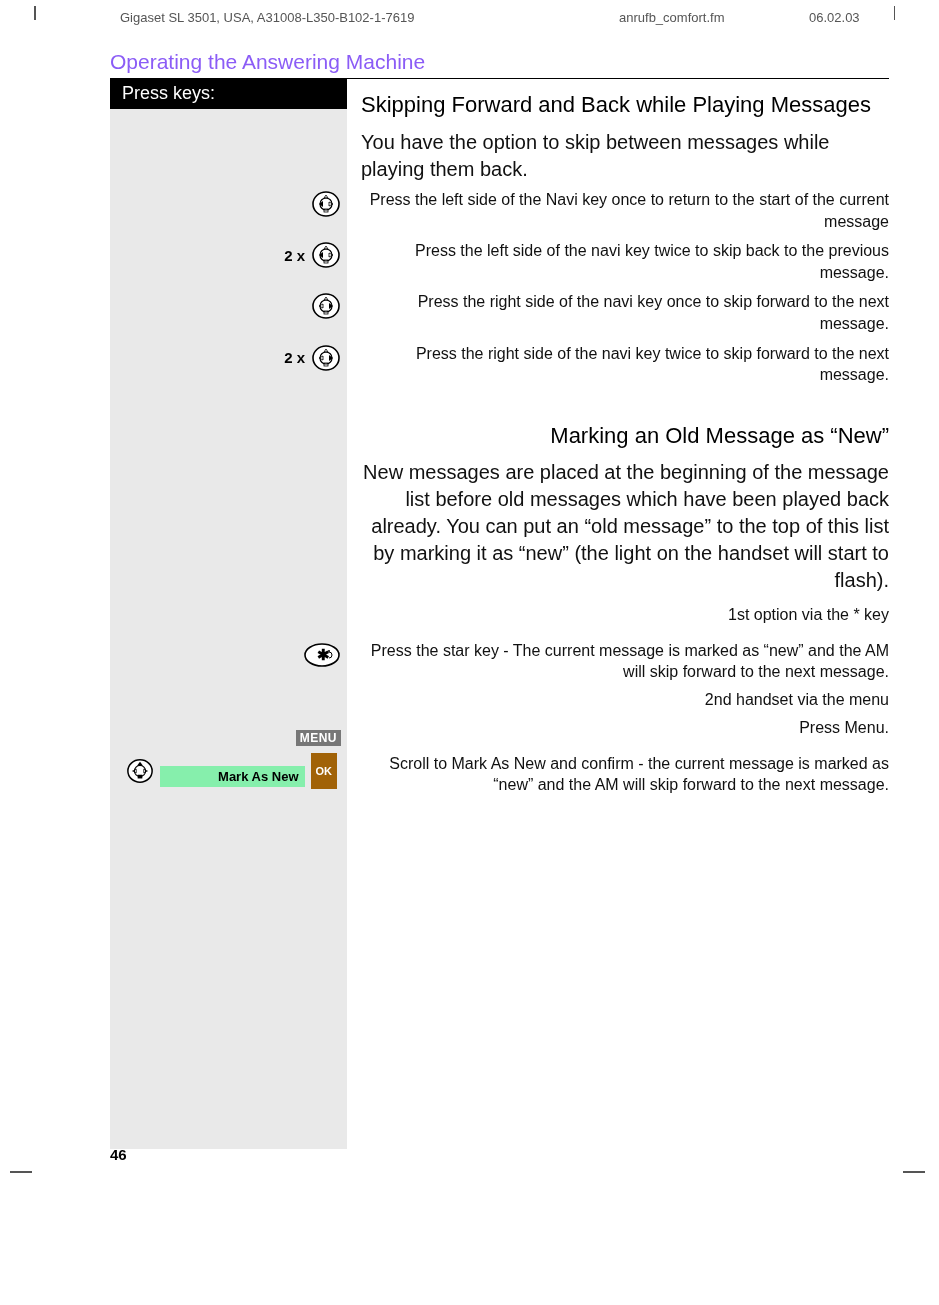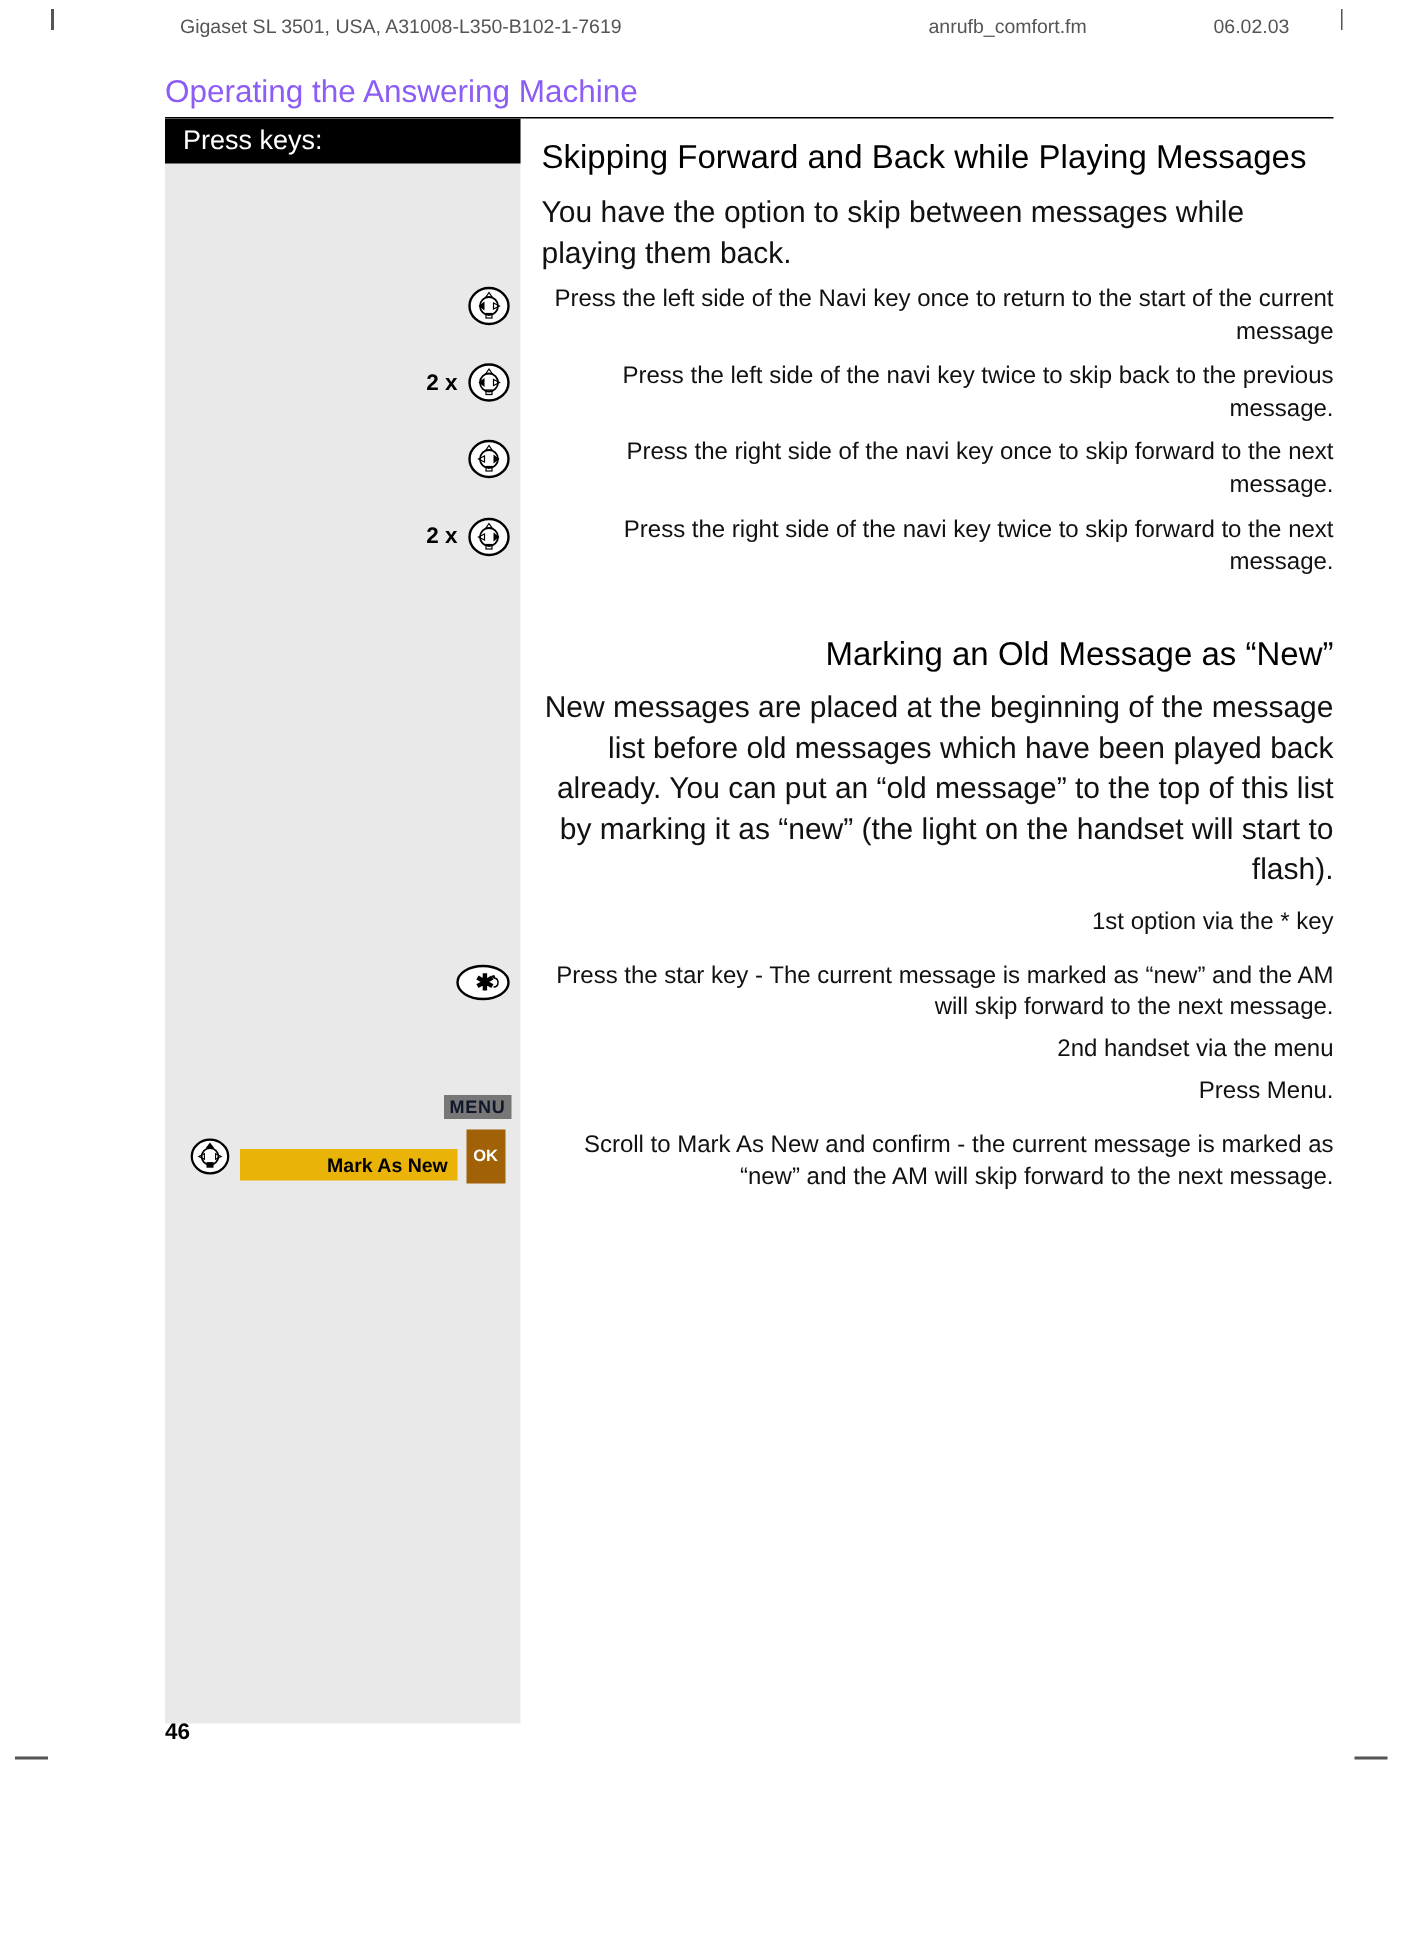--- a/index.html
+++ b/index.html
@@ -84,21 +84,21 @@
     font-size:15px;
   }
   .page-num {
     font-weight: 700;
     font-size: 15px;
     margin-top: 30px;
   }
   .menu-badge {
     display:inline-block;
     background:#777;
-    color:#0f172a;
+    color:#ffffff;
     font-size:12px;
     padding:1px 4px;
     font-weight:700;
     letter-spacing:0.5px;
     margin-top:13px;
   }
   .ok-badge {
     display:inline-block;
     background:#a16207;
     color:#fff;
@@ -109,21 +109,21 @@
   .mark-row {
     display:flex;
     align-items:center;
     gap:6px;
     width:100%;
     padding:0 4px 0 8px;
     box-sizing:border-box;
   }
   .mark-label-box {
     flex:1;
-    background:#eab308;
+    background:#86efac;
     font-size:13px;
     padding:3px 6px;
     font-weight:600;
     margin-top:12px;
   }
   
   svg { display:block; }
   .left-col-inner { flex:1; }
   .overlay-row { display:flex; align-items:flex-start;text-align:right; }
   .overlay-row .key-cell {

